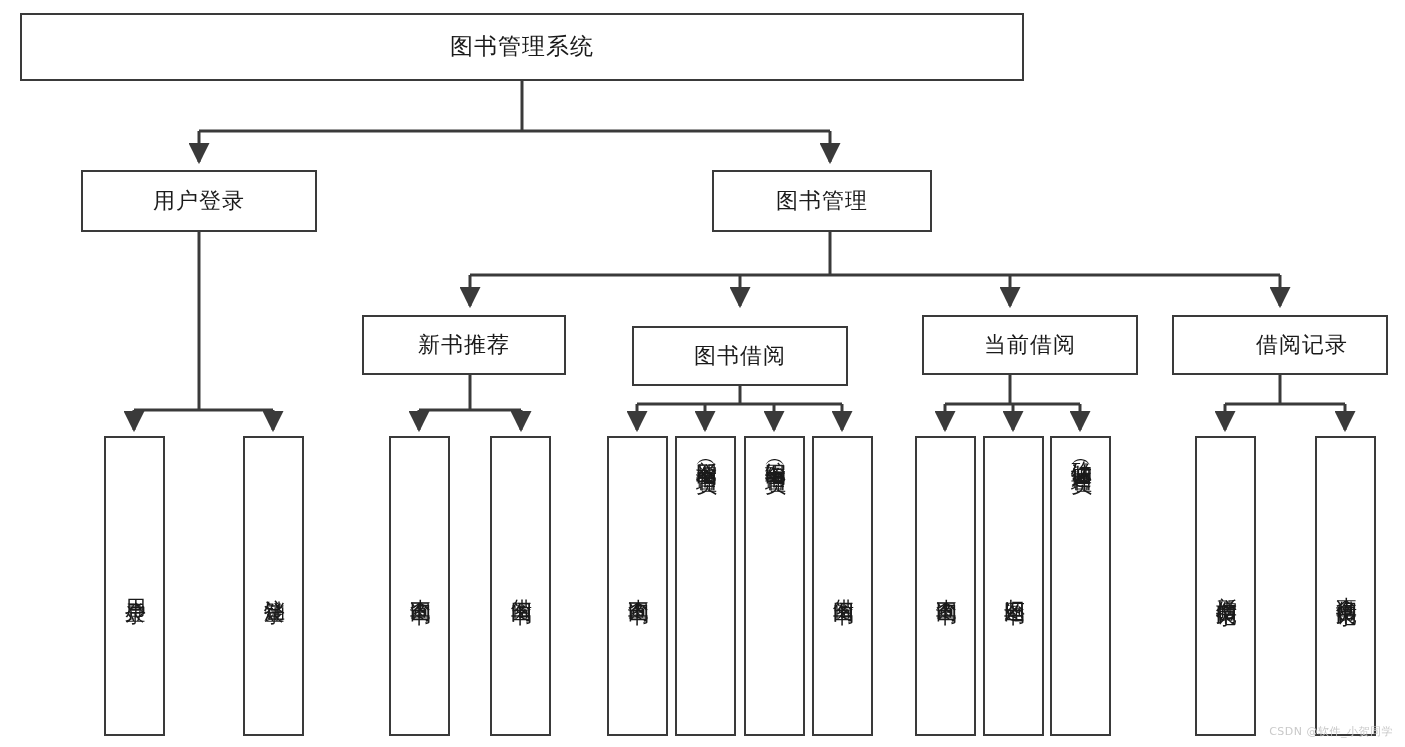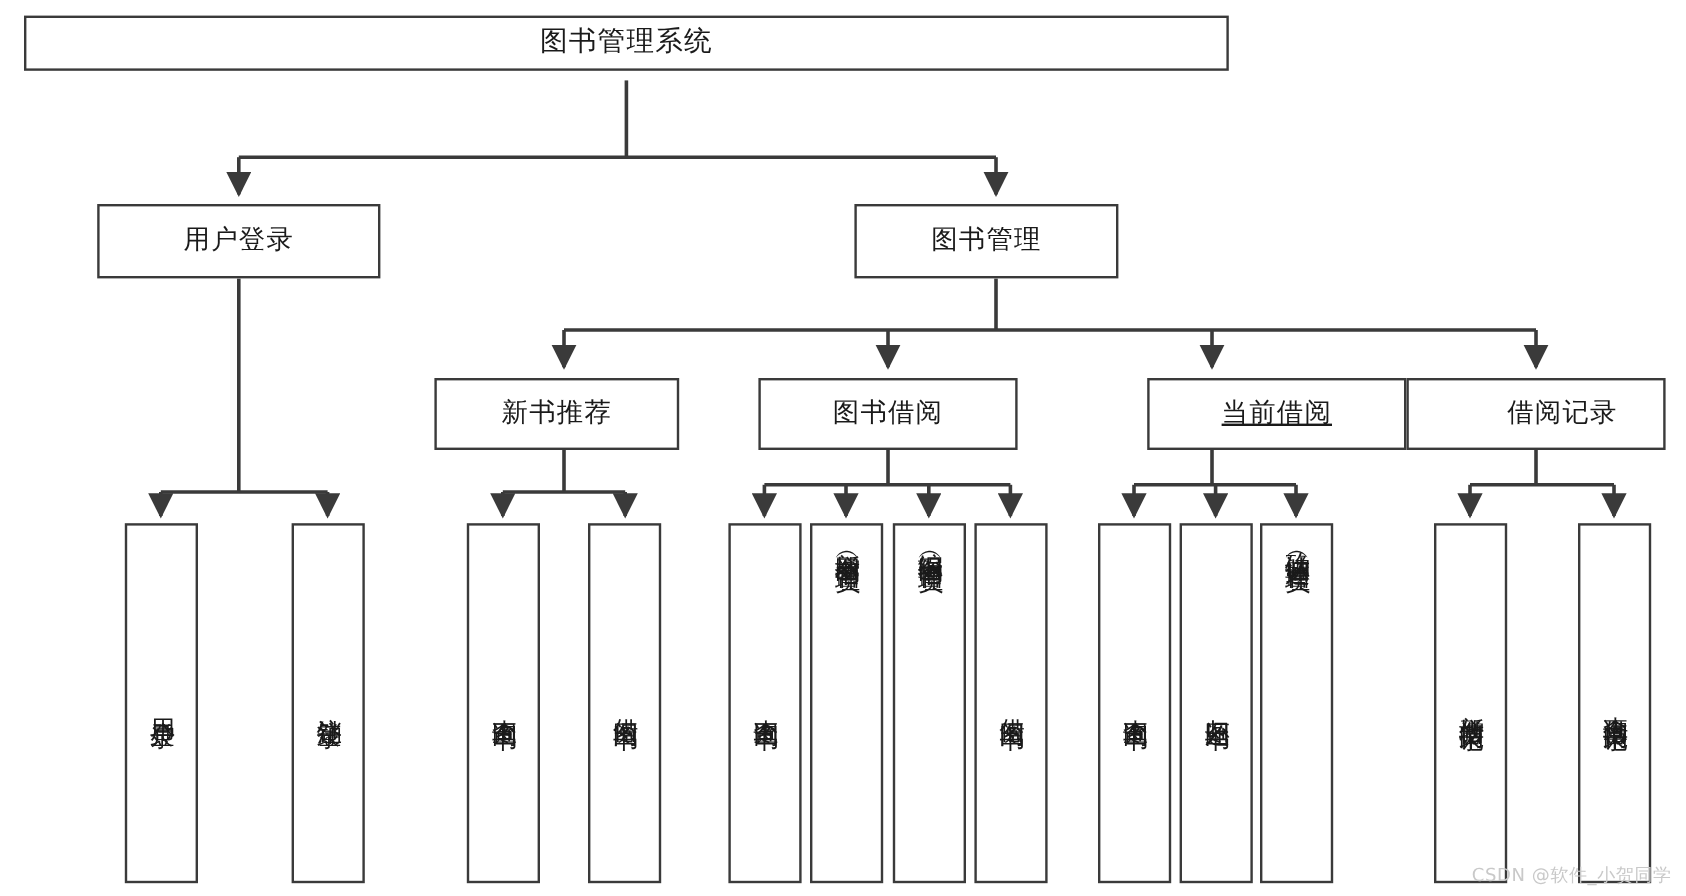--- a/index.html
+++ b/index.html
@@ -66,21 +66,21 @@
   }
   .node.vert.mid {
     align-items: center;
     padding-top: 0;
   }
   .watermark {
     position: absolute;
     right: 12px;
     bottom: 8px;
     color: #c9c9c9;
-    font-size: 15px;
+    font-size: 11px;
     letter-spacing: 0.5px;
     z-index: 5;
     white-space: nowrap;
     user-select: none;
   }
 </style>
 </head>
 <body>
 
 <div id="diagram">
@@ -128,38 +128,38 @@
       <path d="M 1013 404 L 1013 430" marker-end="url(#arrow)"></path>
       <path d="M 1080 404 L 1080 430" marker-end="url(#arrow)"></path>
 
       <path d="M 1280 375 L 1280 404"></path>
       <path d="M 1225 404 L 1345 404"></path>
       <path d="M 1225 404 L 1225 430" marker-end="url(#arrow)"></path>
       <path d="M 1345 404 L 1345 430" marker-end="url(#arrow)"></path>
     </g>
   </svg>
 
-  <div class="node horiz root" style="left:20px; top:13px; width:1004px; height:46px;">
+  <div class="node horiz root" style="left:20px; top:13px; width:1004px; height:68px;">
     <span>图书管理系统</span>
   </div>
 
   <div class="node horiz" style="left:81px; top:170px; width:236px; height:62px;">
     <span>用户登录</span>
   </div>
   <div class="node horiz" style="left:712px; top:170px; width:220px; height:62px;">
     <span>图书管理</span>
   </div>
 
   <div class="node horiz" style="left:362px; top:315px; width:204px; height:60px;">
     <span>新书推荐</span>
   </div>
-  <div class="node horiz" style="left:632px; top:315px; width:216px; height:60px;">
+  <div class="node horiz" style="left:632px; top:326px; width:216px; height:60px;">
     <span>图书借阅</span>
   </div>
-  <div class="node horiz" style="left:956px; top:315px; width:216px; height:60px;text-decoration:underline;">
+  <div class="node horiz" style="left:922px; top:315px; width:216px; height:60px;">
     <span>当前借阅</span>
   </div>
   <div class="node horiz" style="left:1172px; top:315px; width:216px; height:60px;padding-left:44px;">
     <span>借阅记录</span>
   </div>
 
   <div class="node vert mid" style="left:104px; top:436px; width:61px; height:300px;">
     <span class="vtext">用户登录</span>
   </div>
   <div class="node vert mid" style="left:243px; top:436px; width:61px; height:300px;">

